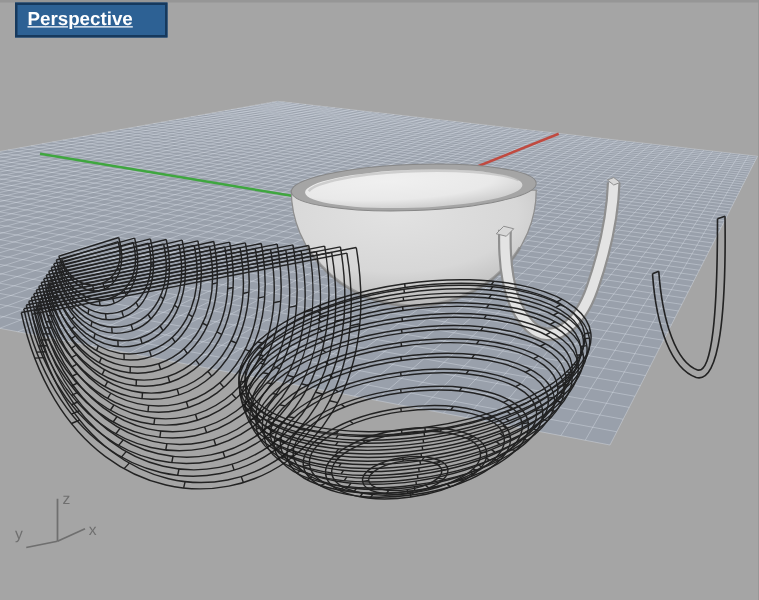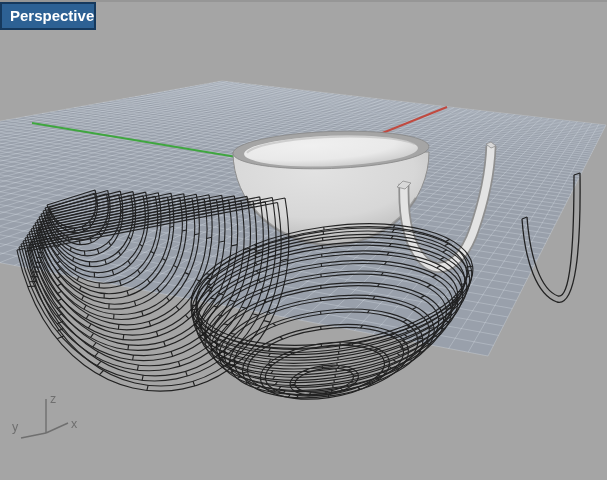--- a/index.html
+++ b/index.html
@@ -4,27 +4,27 @@
 <style>
   html,body{margin:0;padding:0;background:#888;}
   .viewport{
     position:relative;width:607px;height:480px;overflow:hidden;
     background:var(--bg,#a5a5a5);
     font-family:"Liberation Sans",sans-serif;
   }
   .top-edge{position:absolute;top:0;left:0;width:607px;height:2px;background:var(--top-edge,#8a8a8a);opacity:.55;z-index:3;}
   .scene{position:absolute;left:0;top:0;z-index:1;}
   .view-tab{
-    position:absolute;top:2px;left:0;z-index:5;
+    position:absolute;top:2px;left:12px;z-index:5;
     background:var(--tab-bg,#2d6194);
     border:2px solid var(--tab-border,#16395d);
     color:var(--tab-text,#fff);
     font-weight:bold;font-size:15px;line-height:1;
-    padding:4px 0 5px 8px;
-    cursor:default;user-select:none;
+    padding:4px 26px 5px 8px;
+    cursor:default;user-select:none;text-decoration:underline;
   }
   text.gz{font-size:12.5px;fill:var(--gizmo,#6f6f6f);font-family:"Liberation Sans",sans-serif;}
 </style>
 </head>
 <body>
 
 <div class="viewport" style="--bg: #a5a5a5; --top-edge: #8a8a8a; --tab-bg: #2d6194; --tab-border: #16395d; --tab-text: #ffffff; --gizmo: #6f6f6f;">
   <div class="top-edge"></div>
 
   <svg class="scene" width="607" height="480" viewBox="0 0 607 480" xmlns="http://www.w3.org/2000/svg">

